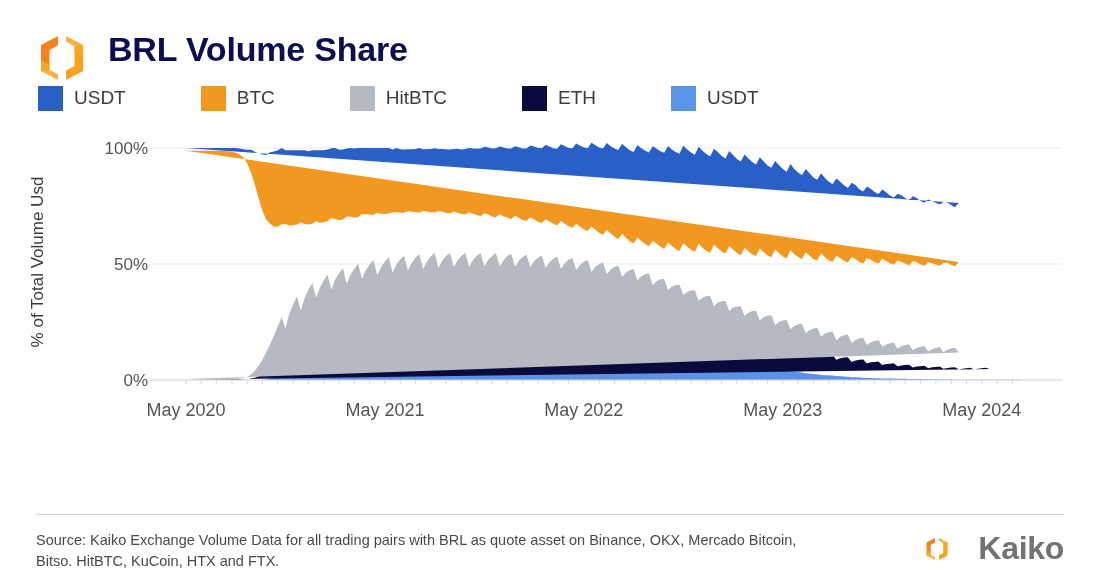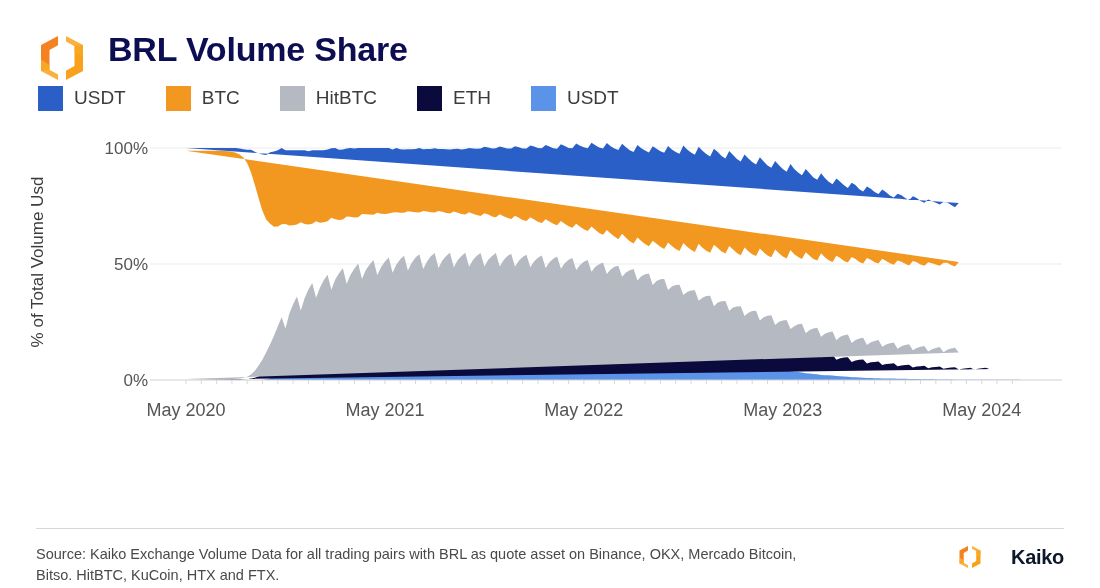--- a/index.html
+++ b/index.html
@@ -39,20 +39,21 @@
     white-space: nowrap;
   }
 
   
   .legend {
     display: flex;
     align-items: center;
     padding-left: 38px;
     margin-top: 26px;
     height: 28px;
+    gap: 35px;
   }
   .legend-item {
     display: flex;
     align-items: center;
     margin-right: 40px;
   }
   .legend-swatch {
     width: 25px;
     height: 25px;
     margin-right: 11px;
@@ -99,21 +100,21 @@
     fill: #555555;
     text-anchor: middle;
   }
 
   
   .footer {
     position: absolute;
     left: 0;
     bottom: 0;
     width: 1100px;
-    height: 60px;
+    height: 74px;
   }
   .footer-rule {
     position: absolute;
     left: 36px;
     top: 0;
     width: 1028px;
     height: 1px;
     background: #d8d8d8;
   }
   .footer-source {
@@ -132,23 +133,23 @@
     display: flex;
     align-items: center;
   }
   .footer-logo-mark {
     width: 26px;
     height: 26px;
     margin-right: 8px;
     flex: 0 0 26px;
   }
   .footer-logo-text {
-    font-size: 20px;
+    font-size: 32px;
     font-weight: bold;
-    color: #0f172a;
+    color: #737373;
     letter-spacing: -0.3px;
     margin-left: 20px;
   }
 </style>
 </head>
 <body>
 
 <div class="header">
   <span class="brand-mark">
     <svg viewBox="0 0 52 52" width="52" height="52" aria-hidden="true">

